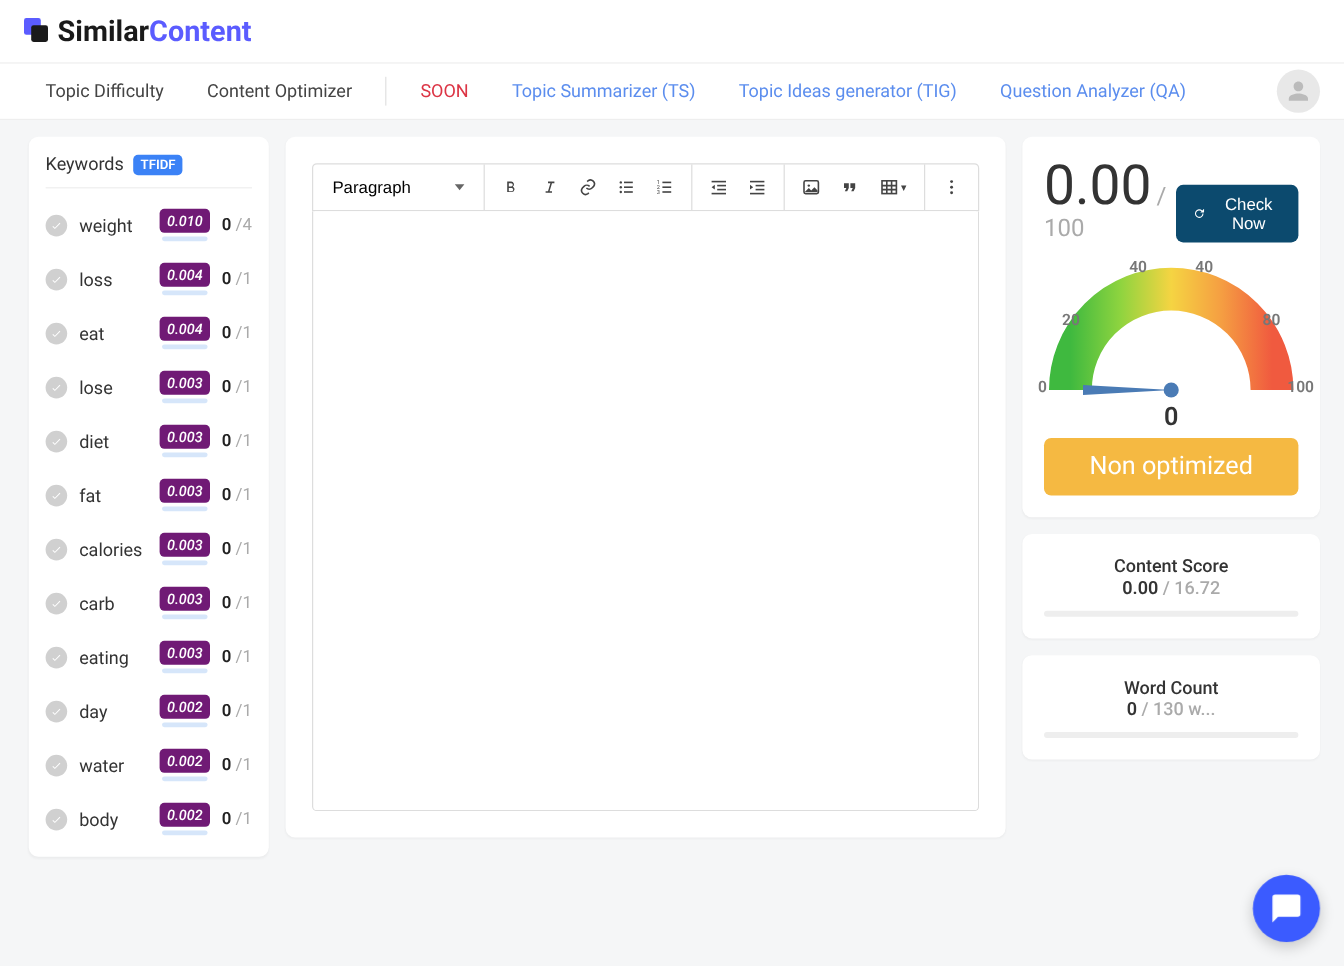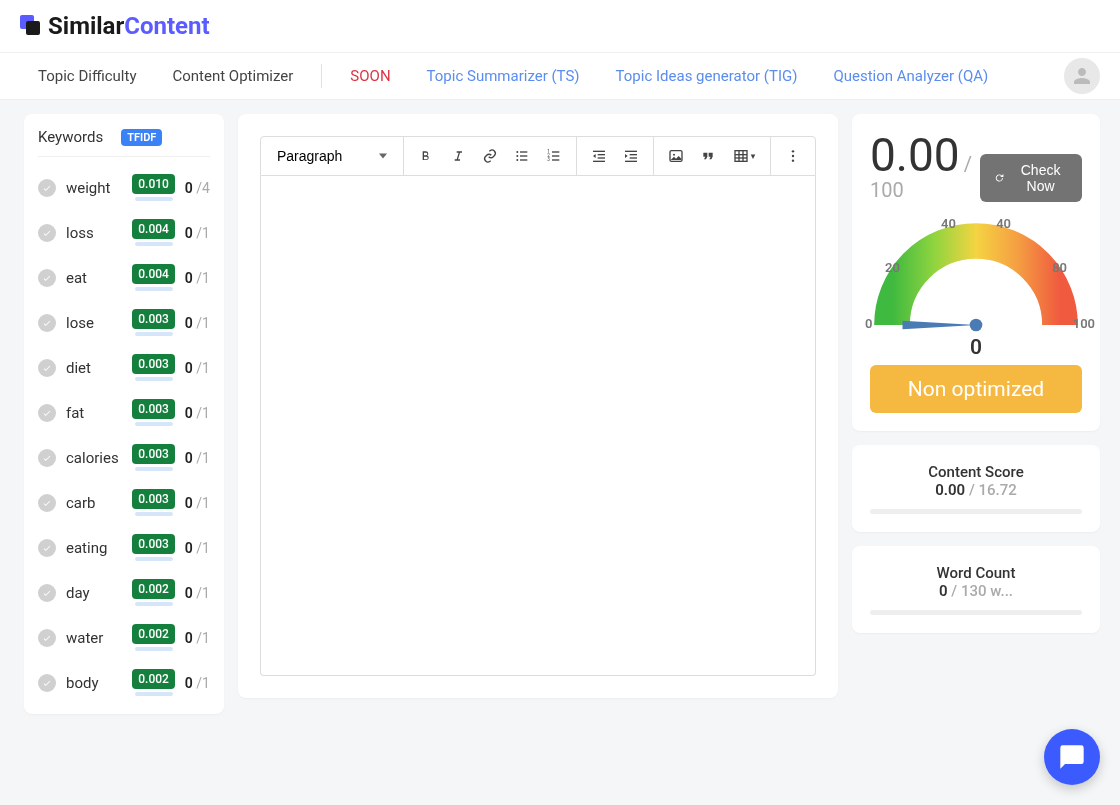--- a/index.html
+++ b/index.html
@@ -33,33 +33,33 @@
 .top-left { flex: 1; display: flex; align-items: center; gap: 20px; }
 .search-input { flex: 1; border: 1px solid #ddd; border-radius: 6px; padding: 10px 14px; font-size: 15px; color: #666; }
 .extract-label { color: #444; font-size: 15px; }
 .link-btn { width: 42px; height: 38px; border: 1px solid #ddd; border-radius: 6px; background: #f5f5f5; display: flex; align-items: center; justify-content: center; cursor: pointer; }
 .link-btn svg { width: 20px; height: 20px; stroke: #555; fill: none; stroke-width: 2; }
 
 .projects-row { display: flex; align-items: center; justify-content: space-between; }
 .projects-label { font-size: 15px; color: #333; }
 .btn-primary { background: #6b5ce7; color: #fff; border: none; border-radius: 6px; padding: 8px 14px; font-size: 14px; cursor: pointer; display: flex; align-items: center; gap: 8px; }
 .btn-primary svg { width: 14px; height: 14px; fill: #fff; }
-.btn-blue { background: #737373; }
-
-.kw-header { display: flex; align-items: center; gap: 18px; padding-bottom: 10px; border-bottom: 1px solid #eee; margin-bottom: 8px; }
+.btn-blue { background: #0c4a6e; }
+
+.kw-header { display: flex; align-items: center; gap: 8px; padding-bottom: 10px; border-bottom: 1px solid #eee; margin-bottom: 8px; }
 .kw-title { font-size: 15px; color: #333; }
 .kw-badge { background: #3b82f6; color: #fff; font-size: 11px; padding: 2px 6px; border-radius: 4px; font-weight: 600; }
 
 .kw-list { display: flex; flex-direction: column; }
 .kw-row { display: flex; align-items: center; gap: 10px; padding: 9px 0; }
 .kw-check { width: 18px; height: 18px; border-radius: 50%; background: #d0d0d0; display: flex; align-items: center; justify-content: center; flex-shrink: 0; }
 .kw-check svg { width: 10px; height: 10px; fill: #fff; }
 .kw-name { flex: 1; font-size: 15px; color: #333; }
 .kw-stack { display: flex; flex-direction: column; align-items: center; gap: 3px; }
-.kw-score { background: #15803d; color: #fff; font-size: 12px; padding: 3px 6px; border-radius: 4px; font-weight: 500; }
+.kw-score { background: #701a75; color: #fff; font-size: 12px; padding: 3px 6px; border-radius: 4px; font-weight: 500; font-style: italic; }
 .kw-bar { width: 38px; height: 4px; background: #d6e6fa; border-radius: 2px; }
 .kw-count { font-size: 14px; }
 .kw-count .n { color: #222; font-weight: 600; }
 .kw-count .d { color: #aaa; }
 
 .editor-card { padding: 22px; }
 .toolbar { border: 1px solid #ddd; border-radius: 4px 4px 0 0; display: flex; align-items: stretch; height: 40px; }
 .tb-group { display: flex; align-items: center; border-right: 1px solid #ddd; padding: 0 6px; }
 .tb-group:last-child { border-right: none; margin-left: auto; }
 .tb-select { border: none; padding: 0 30px 0 10px; font-size: 14px; background: transparent; appearance: none; cursor: pointer; width: 130px; position: relative; }

